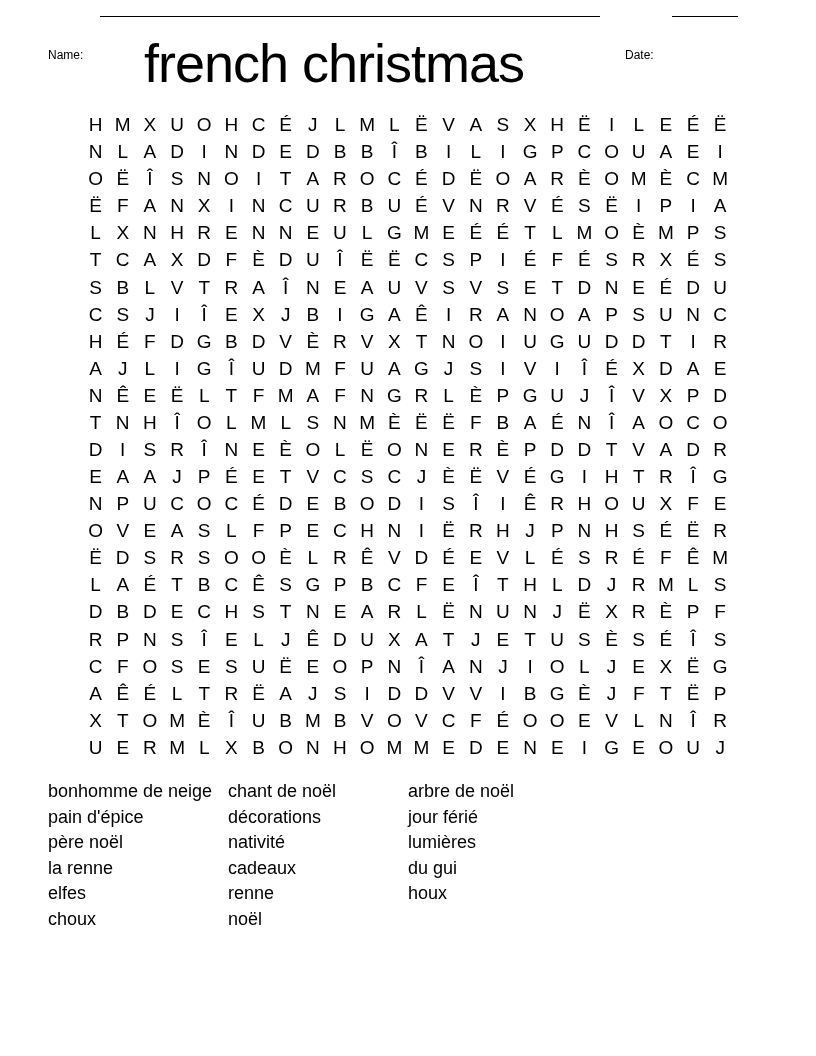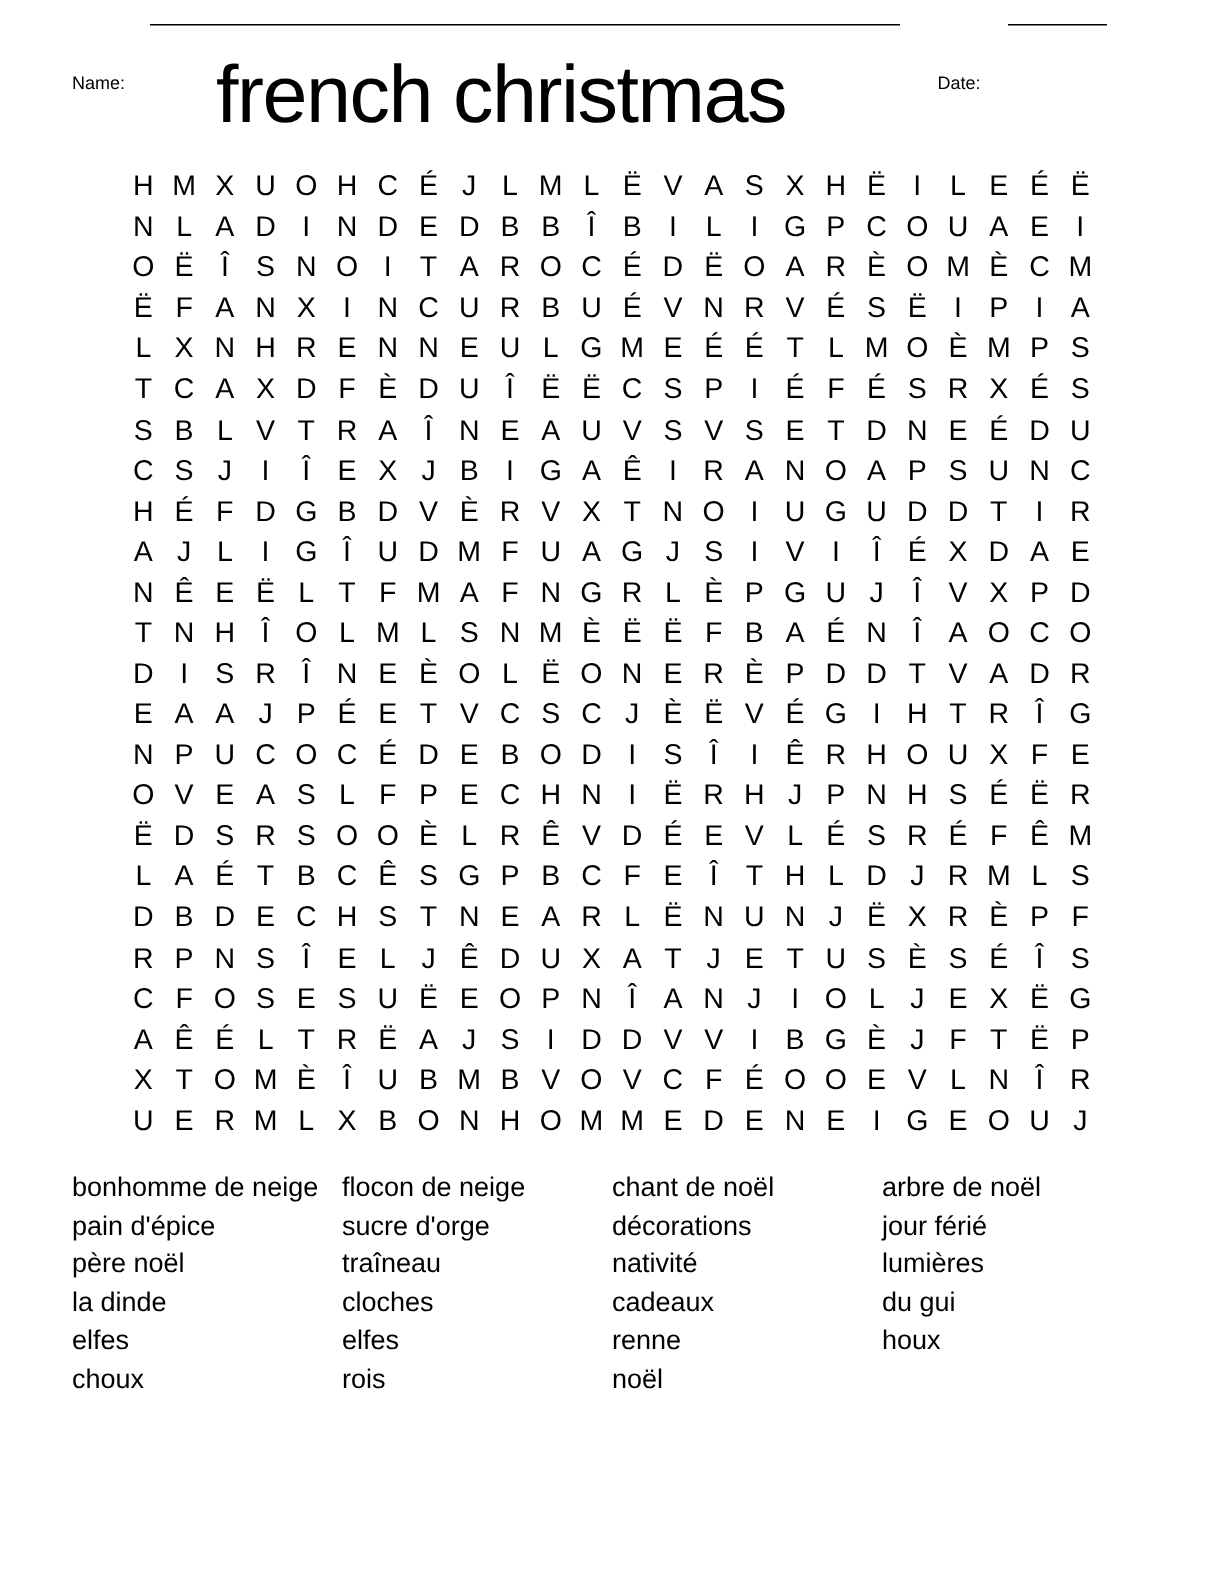--- a/index.html
+++ b/index.html
@@ -680,31 +680,23 @@
       <div class="cell">O</div>
       <div class="cell">U</div>
       <div class="cell">J</div>
     </div>
 
   <div class="words">
       <div class="word-col">
         <div class="word-item">bonhomme de neige</div>
         <div class="word-item">pain d'épice</div>
         <div class="word-item">père noël</div>
-        <div class="word-item">la dinde</div>
+        <div class="word-item">la renne</div>
         <div class="word-item">elfes</div>
         <div class="word-item">choux</div>
-      </div>
-      <div class="word-col">
-        <div class="word-item">flocon de neige</div>
-        <div class="word-item">sucre d'orge</div>
-        <div class="word-item">traîneau</div>
-        <div class="word-item">cloches</div>
-        <div class="word-item">elfes</div>
-        <div class="word-item">rois</div>
       </div>
       <div class="word-col">
         <div class="word-item">chant de noël</div>
         <div class="word-item">décorations</div>
         <div class="word-item">nativité</div>
         <div class="word-item">cadeaux</div>
         <div class="word-item">renne</div>
         <div class="word-item">noël</div>
       </div>
       <div class="word-col">

